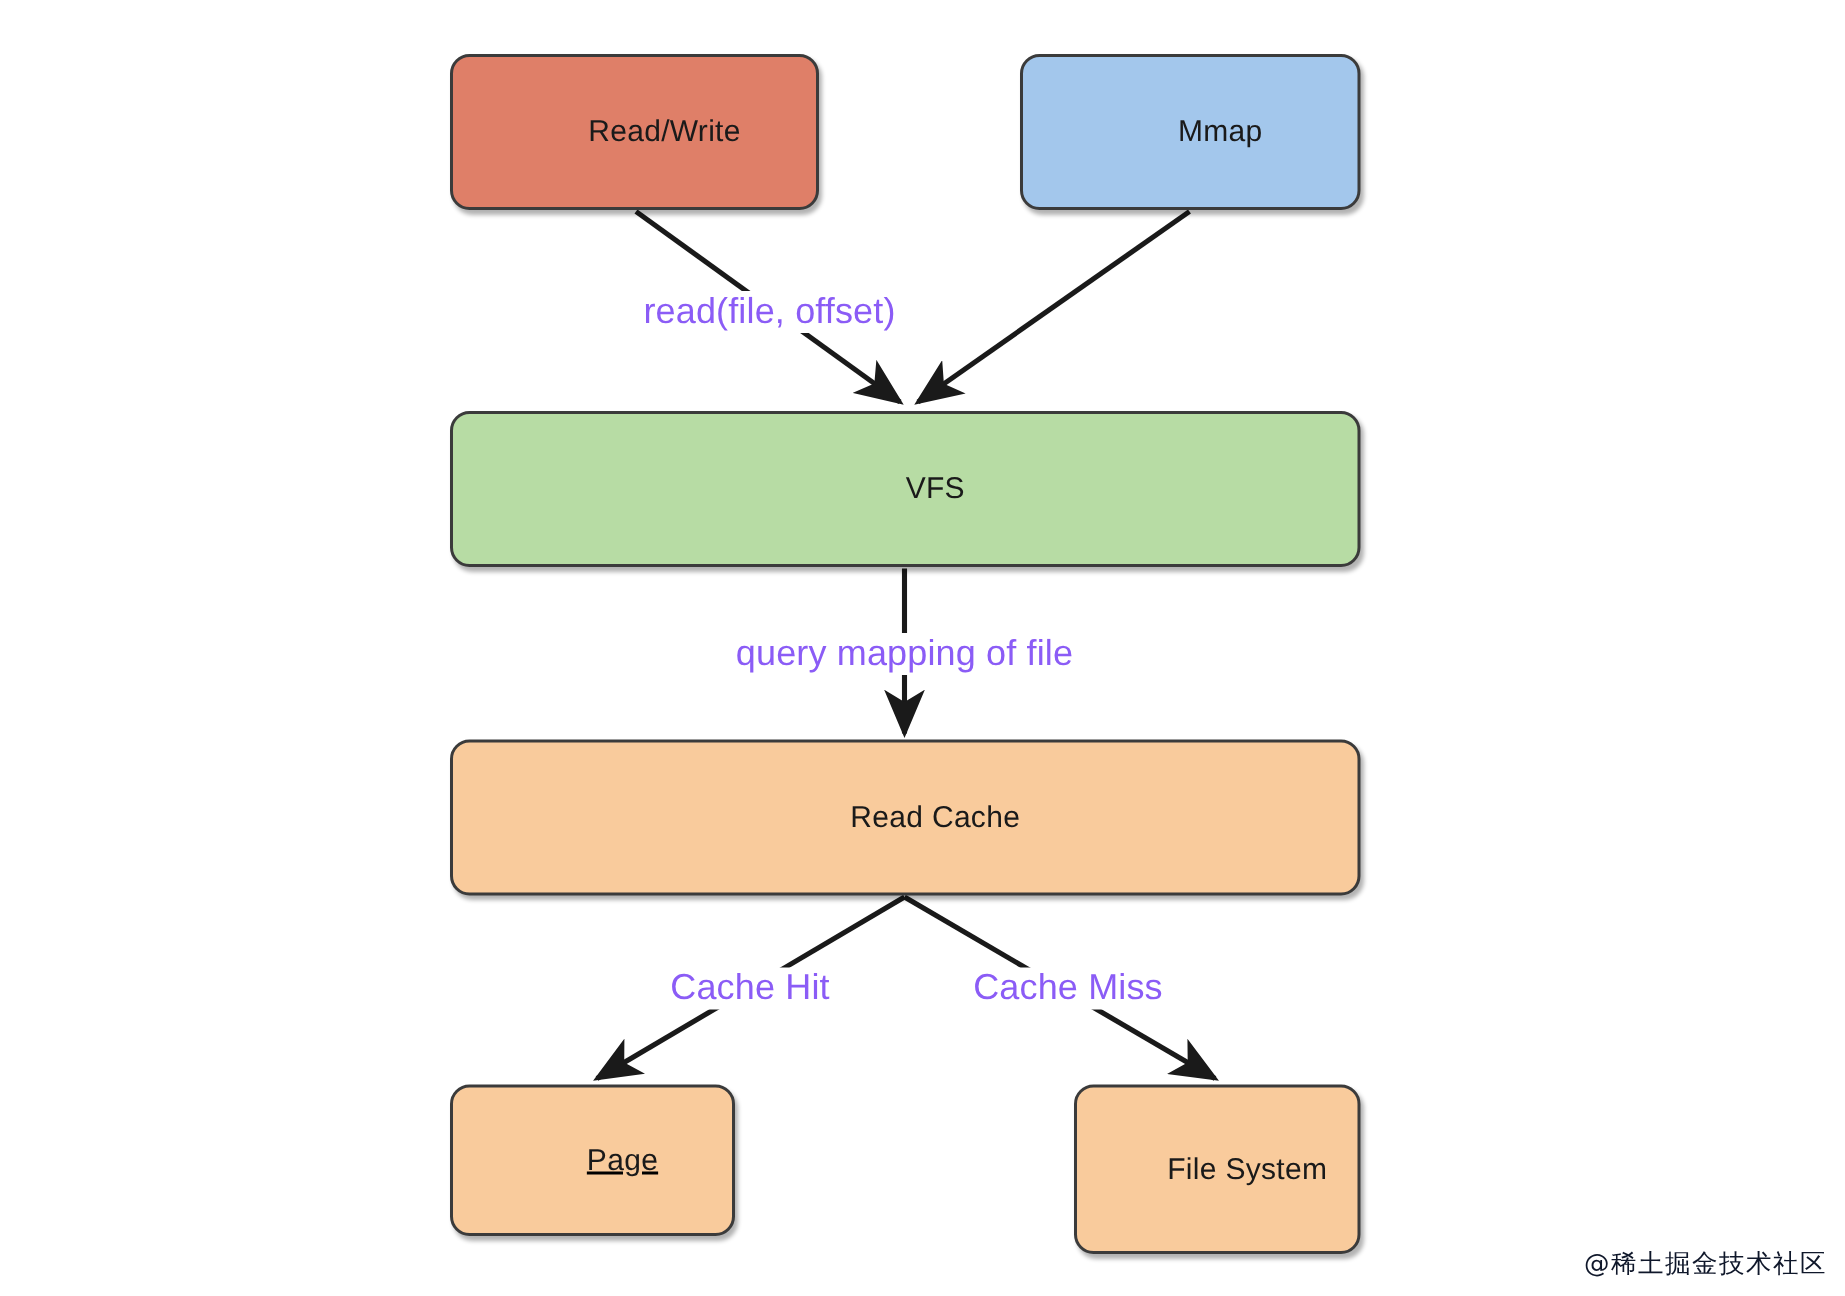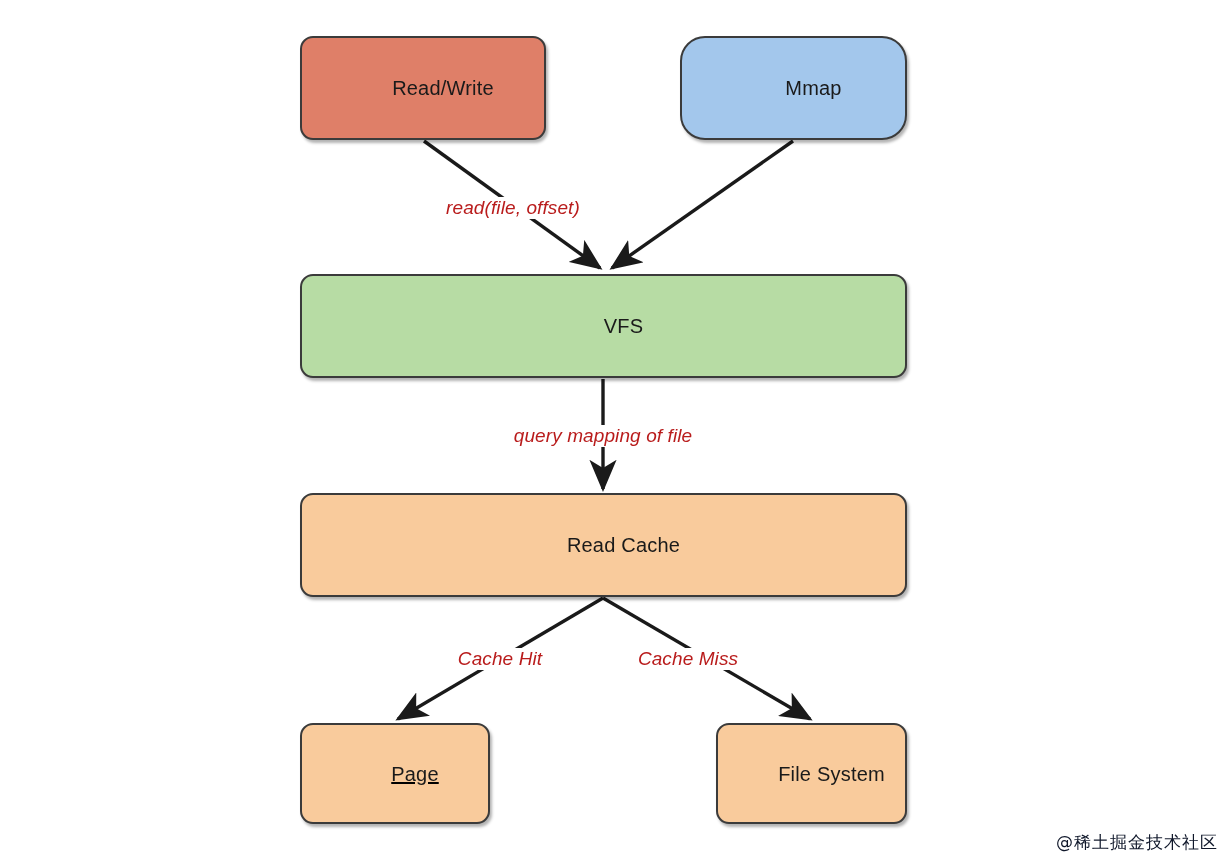--- a/index.html
+++ b/index.html
@@ -36,28 +36,27 @@
     font-size: 20px;
     color: #1a1a1a;
     letter-spacing: 0.2px;
     text-align: center;
     line-height: 1.2;
     white-space: nowrap;
     margin-left: 40px;
   }
   .edge-label {
     position: absolute;
-    font-size: 19px;
-    color: #b91c1c;
+    font-size: 24px;
+    color: #8b5cf6;
     white-space: nowrap;
     letter-spacing: 0.1px;
     transform: translate(-50%, -50%);
     background: #ffffff;
     padding: 0 3px;
-    font-style: italic;
   }
   #watermark {
     position: absolute;
     right: 12px;
     bottom: 10px;
     font-size: 17px;
     color: #0f172a;
     letter-spacing: 1px;
     white-space: nowrap;
     font-family: "DejaVu Sans", sans-serif;
@@ -93,40 +92,40 @@
 
     <g>
       <line x1="603" y1="598" x2="810" y2="719" stroke="#1a1a1a" stroke-width="3.4" marker-end="url(#arrowhead)"></line>
     </g>
   </svg>
 
   <div class="node" id="node-read-write" style="left: 300px; top: 36px; width: 246px; height: 104px; background: rgb(223, 127, 104); border-color: rgb(59, 59, 59);">
     <span class="node-label">Read/Write</span>
   </div>
 
-  <div class="node" id="node-mmap" style="left: 680px; top: 36px; width: 227px; height: 104px; background: rgb(163, 199, 236); border-color: rgb(59, 59, 59); border-radius: 25px;">
+  <div class="node" id="node-mmap" style="left: 680px; top: 36px; width: 227px; height: 104px; background: rgb(163, 199, 236); border-color: rgb(59, 59, 59);">
     <span class="node-label">Mmap</span>
   </div>
 
   <div class="node" id="node-vfs" style="left: 300px; top: 274px; width: 607px; height: 104px; background: rgb(183, 220, 164); border-color: rgb(59, 59, 59);">
     <span class="node-label">VFS</span>
   </div>
 
   <div class="node" id="node-page-cache" style="left: 300px; top: 493px; width: 607px; height: 104px; background: rgb(249, 203, 156); border-color: rgb(59, 59, 59);">
     <span class="node-label">Read Cache</span>
   </div>
 
   <div class="node" id="node-page" style="left: 300px; top: 723px; width: 190px; height: 101px; background: rgb(249, 203, 156); border-color: rgb(59, 59, 59); text-decoration: underline;">
     <span class="node-label">Page</span>
   </div>
 
-  <div class="node" id="node-file-system" style="left: 716px; top: 723px; width: 191px; height: 101px; background: rgb(249, 203, 156); border-color: rgb(59, 59, 59);">
+  <div class="node" id="node-file-system" style="left: 716px; top: 723px; width: 191px; height: 113px; background: rgb(249, 203, 156); border-color: rgb(59, 59, 59);">
     <span class="node-label">File System</span>
   </div>
 
   <div class="edge-label" id="label-read" style="left: 513px; top: 208px;">read(file, offset)</div>
   <div class="edge-label" id="label-query" style="left: 603px; top: 436px;">query mapping of file</div>
   <div class="edge-label" id="label-hit" style="left: 500px; top: 659px;">Cache Hit</div>
-  <div class="edge-label" id="label-miss" style="left: 688px; top: 659px;">Cache Miss</div>
+  <div class="edge-label" id="label-miss" style="left: 712px; top: 659px;">Cache Miss</div>
 
   <div id="watermark">@稀土掘金技术社区</div>
 
 </div>
 
 </body></html>

